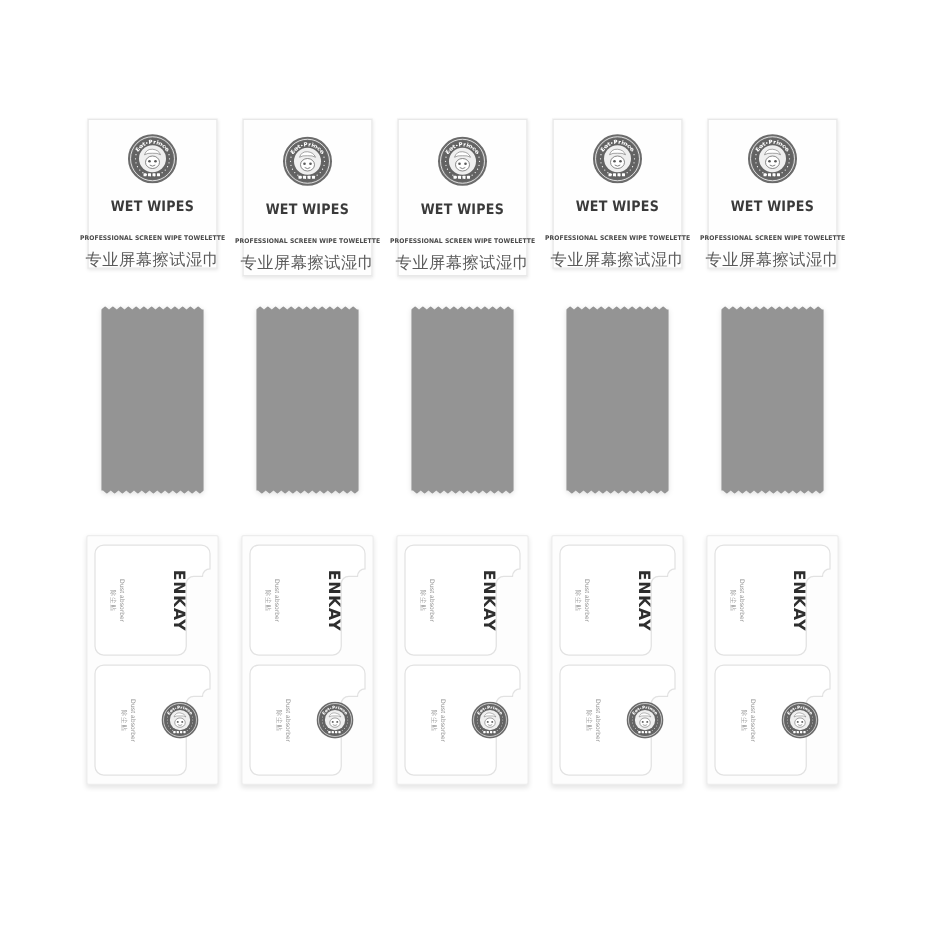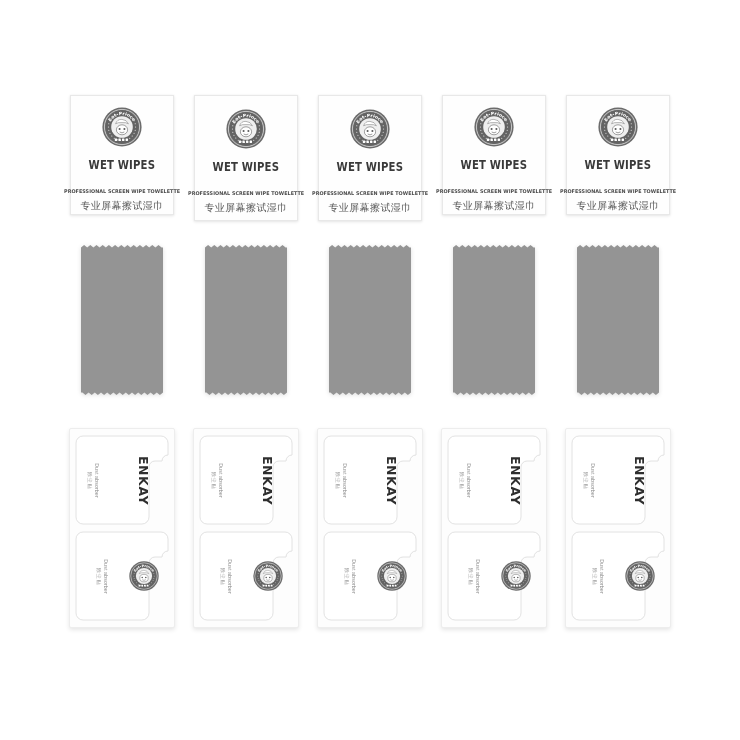--- a/index.html
+++ b/index.html
@@ -81,21 +81,21 @@
     font-size: 5.1px;
     font-weight: 700;
     letter-spacing: 0.05px;
     color: #4a4a4a;
     font-family: "DejaVu Sans", sans-serif;
     white-space: nowrap;
     transform: scaleX(0.95);
   }
   .sachet-cn {
     margin-top: 5px;
-    font-size: 10px;
+    font-size: 13px;
     color: #5a5a5a;
     letter-spacing: 0.4px;
     white-space: nowrap;
   }
 
   
   #row-cloths { top: 245px; }
   #row-cloths .cell {
     width: 124px;
     display: flex;

